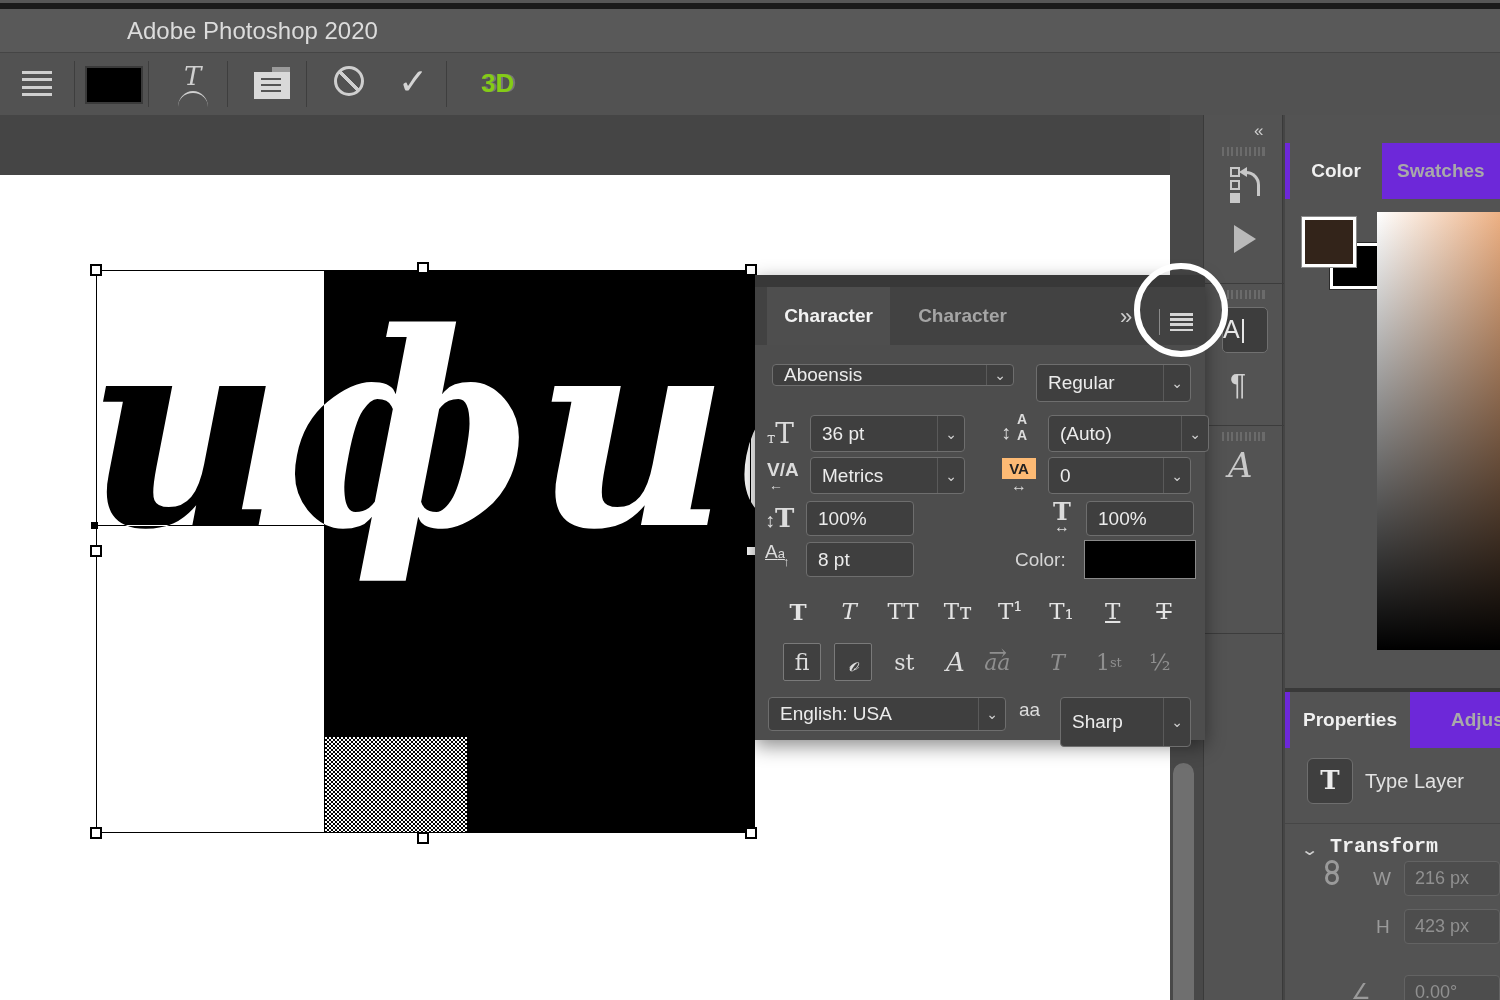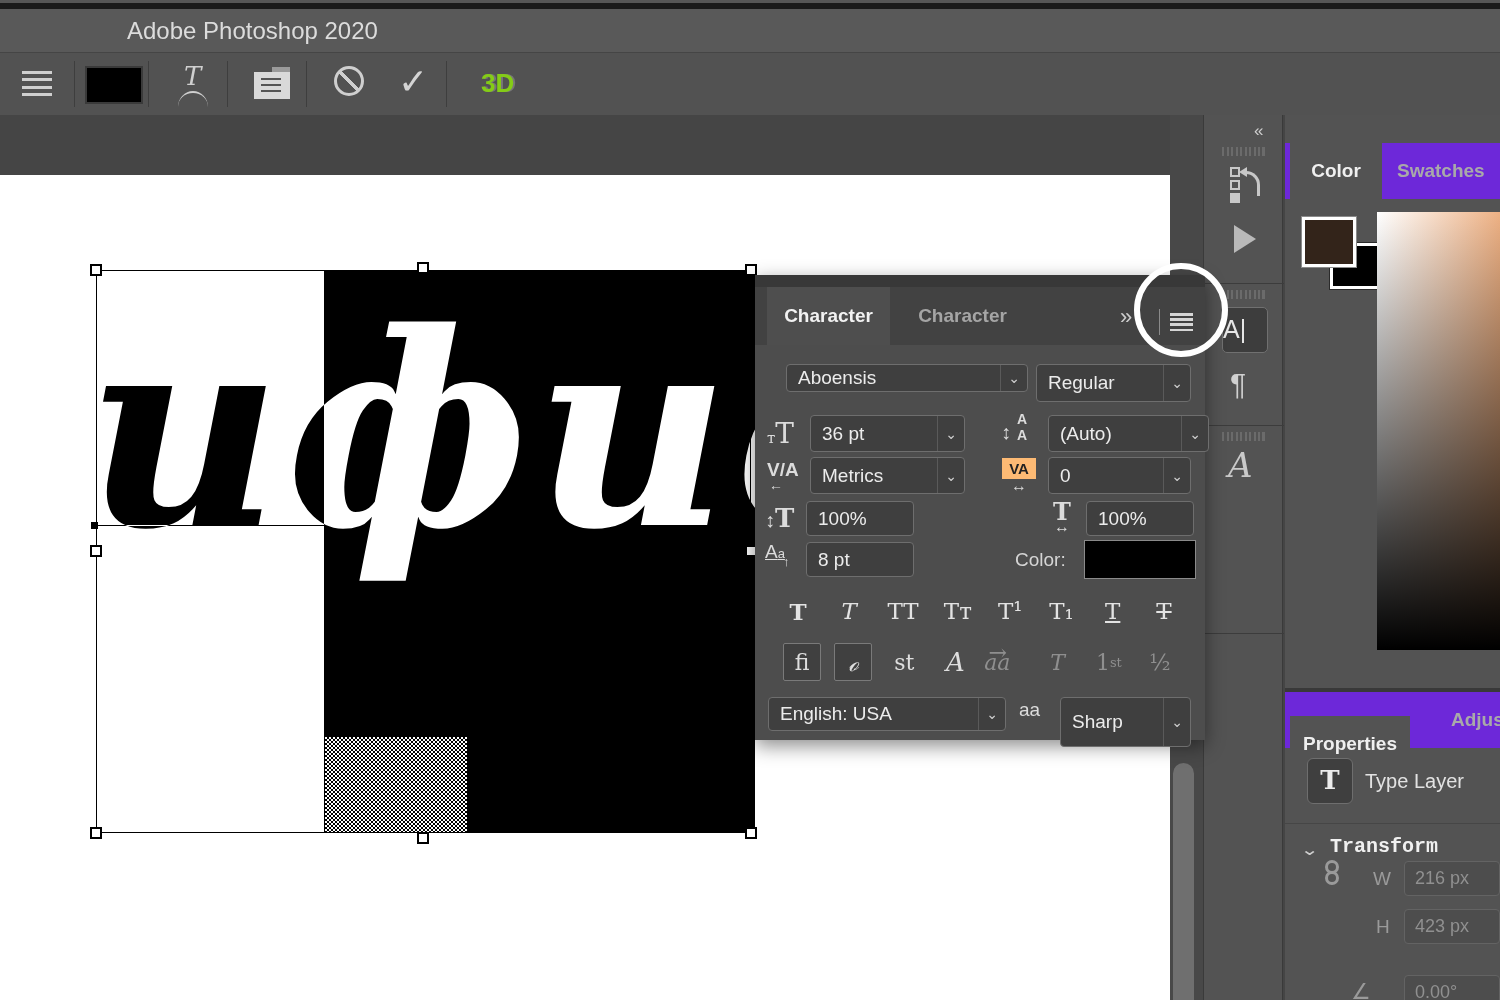--- a/index.html
+++ b/index.html
@@ -71,21 +71,21 @@
   #color-tabbar{top:28px;height:56px;}
   #color-tab{left:5px;top:0;width:92px;height:56px;line-height:56px;text-align:center;font-size:19px;}
   #swatches-tab{left:112px;top:17px;font-size:19px;}
   #fg-swatch{left:17px;top:102px;width:48px;height:44px;background:#33241a;border:3px solid #fff;outline:1px solid #8a8a8a;}
   #bg-swatch{left:45px;top:128px;width:44px;height:40px;background:#000;border:3px solid #fff;outline:1px solid #2a2a2a;}
   #sv-gradient{left:92px;top:97px;width:123px;height:438px;
      background:linear-gradient(to bottom,rgba(0,0,0,0) 0%,#000 100%),
                 linear-gradient(to right,#ffffff 0%,#eeb184 100%);}
   #panel-div1{left:0;top:573px;width:215px;height:4px;background:#393939;}
   #props-tabbar{top:577px;height:56px;}
-  #props-tab{left:5px;top:0;width:120px;height:56px;line-height:56px;text-align:center;font-size:19px;margin-top:24px;}
+  #props-tab{left:5px;top:0;width:120px;height:56px;line-height:56px;text-align:center;font-size:19px;}
   #adjust-tab{left:166px;top:17px;font-size:19px;}
   #typelayer-iconbox{left:22px;top:643px;width:44px;height:44px;background:#3f3f3f;border:1px solid #6e6e6e;border-radius:6px;
       color:#ececec;font-family:"DejaVu Serif",serif;font-weight:bold;font-size:26px;text-align:center;line-height:42px;}
   #typelayer-label{left:80px;top:655px;font-size:20px;color:#e2e2e2;}
   #props-div{left:0;top:708px;width:215px;height:1px;background:#464646;}
   #transform-chevron{left:18px;top:725px;font-size:16px;color:#cfcfcf;transform:scaleX(1.4);}
   #transform-label{left:45px;top:720px;font-size:20px;font-weight:bold;color:#f0f0f0;font-family:Liberation Mono, monospace;}
   .link-ring{position:absolute;width:14px;height:14px;border:3px solid #9a9a9a;border-radius:50%;box-sizing:border-box;}
   .dim-label{position:absolute;font-size:19px;color:#9a9a9a;}
   .dim-field{position:absolute;width:96px;height:35px;background:#4d4d4d;border:1px solid #636363;border-radius:4px;box-sizing:border-box;
@@ -238,21 +238,21 @@
   <div class="abs" id="char-panel">
     <div class="abs" id="char-topstrip"></div>
     <div class="abs" id="char-tabbar">
       <div class="abs" id="char-tab">Character</div>
       <div class="abs" id="para-tab">Character</div>
       <div class="abs" id="char-collapse">»</div>
       <div class="abs" id="char-menusep"></div>
       <div class="abs" id="char-menu"></div>
     </div>
 
-    <div class="field" style="left:31px;top:89px;width:242px;height:28px">
+    <div class="field" style="left:17px;top:89px;width:242px;height:22px">
       <span class="val">Aboensis</span>
       <span class="chev">⌄</span>
     </div>
     <div class="field" style="left:281px;top:89px;width:155px;height:38px">
       <span class="val">Regular</span>
       <span class="chev">⌄</span>
     </div>
 
     <div class="cicon serif" style="left:12px;top:142px;font-size:15px">т<span style="font-size:28px">T</span></div>
     <div class="field" style="left:55px;top:140px;width:155px;height:37px">

